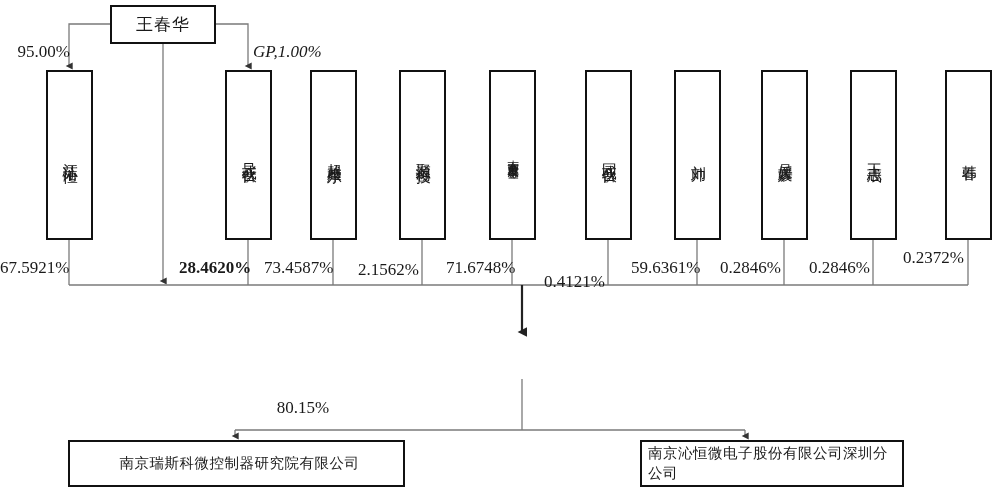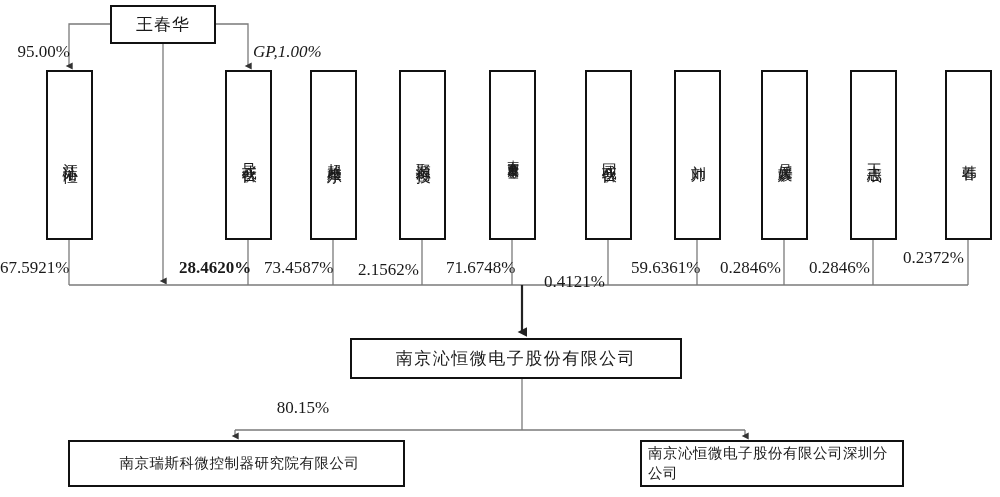--- a/index.html
+++ b/index.html
@@ -108,23 +108,20 @@
   <div class="pct" style="left:179px;top:258px;width:66px;font-weight:bold;">28.4620%</div>
   <div class="pct" style="left:264px;top:258px;width:66px;">73.4587%</div>
   <div class="pct" style="left:356px;top:260px;width:63px;">2.1562%</div>
   <div class="pct" style="left:446px;top:258px;width:63px;">71.6748%</div>
   <div class="pct" style="left:542px;top:272px;width:63px;">0.4121%</div>
   <div class="pct" style="left:631px;top:258px;width:63px;">59.6361%</div>
   <div class="pct" style="left:718px;top:258px;width:63px;">0.2846%</div>
   <div class="pct" style="left:807px;top:258px;width:63px;">0.2846%</div>
   <div class="pct" style="left:902px;top:248px;width:63px;text-align:center;">0.2372%</div>
 
-  <div class="box company-box" style="left:350px;top:338px;width:332px;height:41px;">
-    <span>南京沁恒微电子股份有限公司</span>
-  </div>
 
   <div class="pct pct-center" style="left:258px;top:398px;width:90px;">80.15%</div>
 
   <div class="box sub-box" style="left:68px;top:440px;width:337px;height:47px;padding-left:12px;">
     <span>南京瑞斯科微控制器研究院有限公司</span>
   </div>
   <div class="box sub-box" style="left:640px;top:440px;width:264px;height:47px;">
     <span>南京沁恒微电子股份有限公司深圳分公司</span>
   </div>
 

